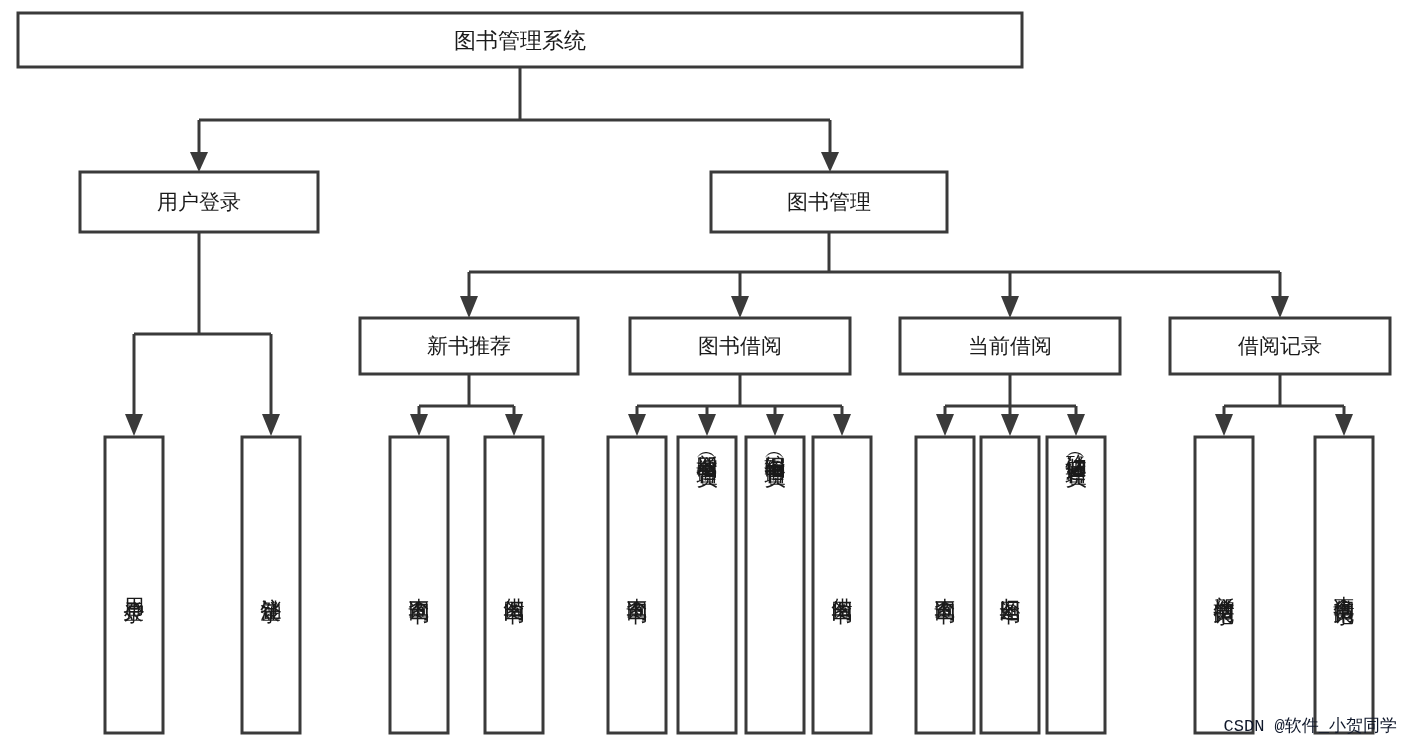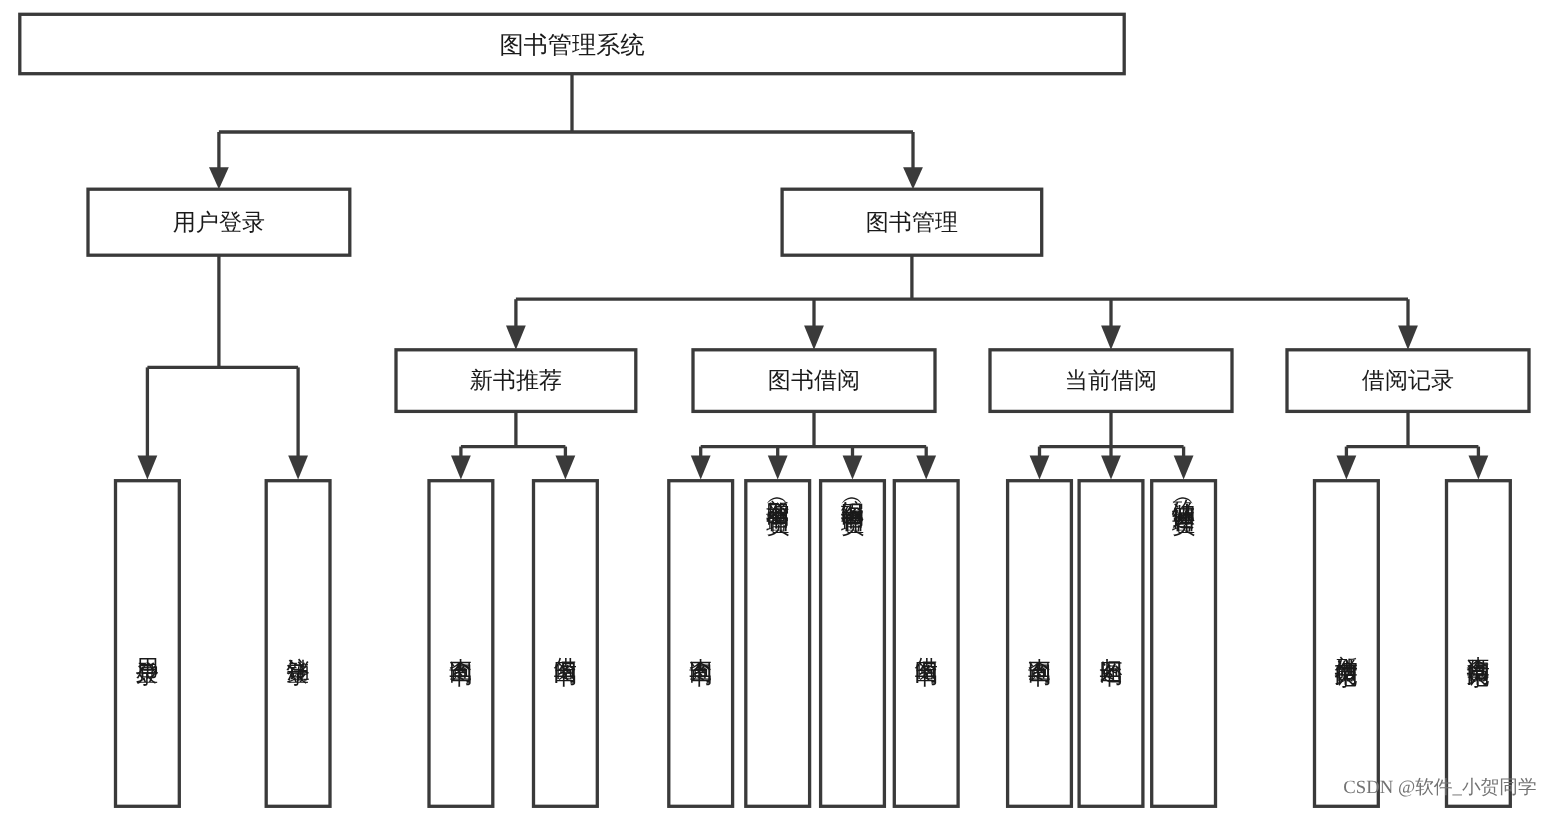--- a/index.html
+++ b/index.html
@@ -69,24 +69,24 @@
     font-family: "DejaVu Sans", "Liberation Sans", sans-serif;
     font-size: 21px;
     line-height: 1.05;
     color: #1a1a1a;
     letter-spacing: 2px;
     white-space: nowrap;
   }
   .watermark {
     position: absolute;
     right: 8px;
-    bottom: 20px;
-    font-family: Liberation Serif, serif;
+    bottom: 10px;
+    font-family: Liberation Mono, monospace;
     font-size: 17px;
-    color: #737373;
+    color: #0f172a;
     white-space: nowrap;
     user-select: none;
   }
 </style>
 </head>
 <body>
 
 <div id="diagram-root">
 
   <svg class="diagram-canvas" viewBox="0 0 1405 747">

